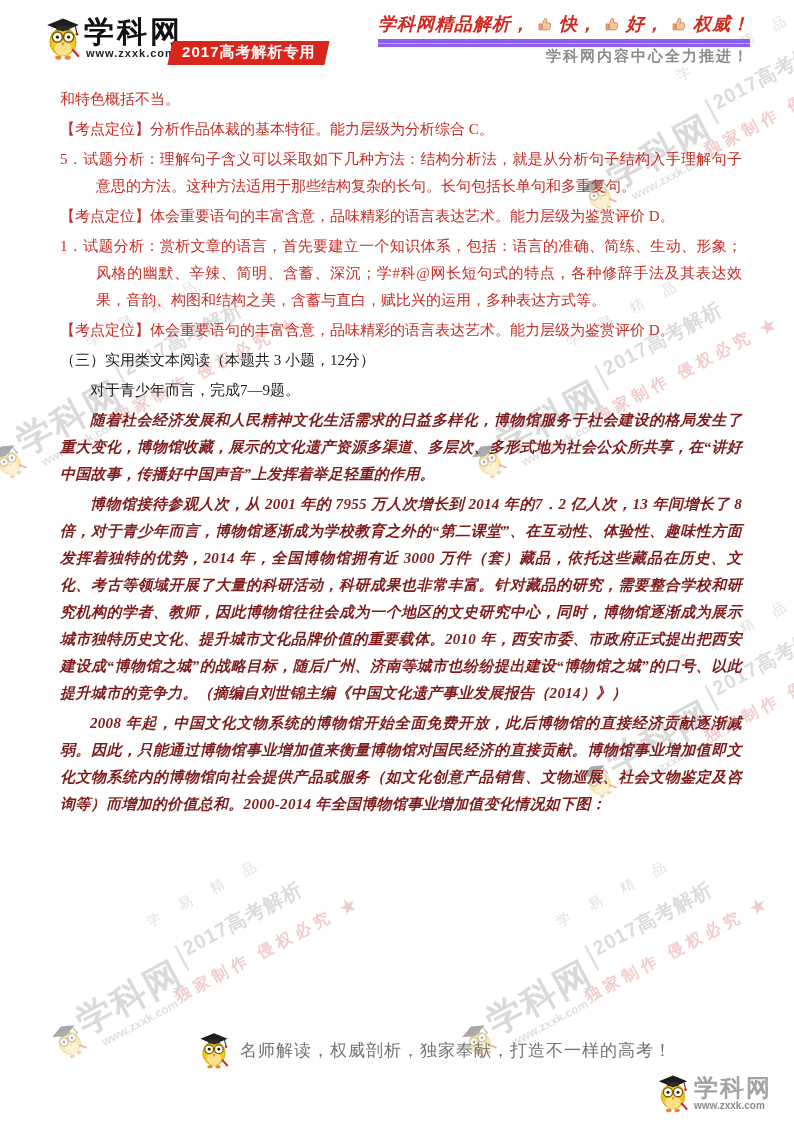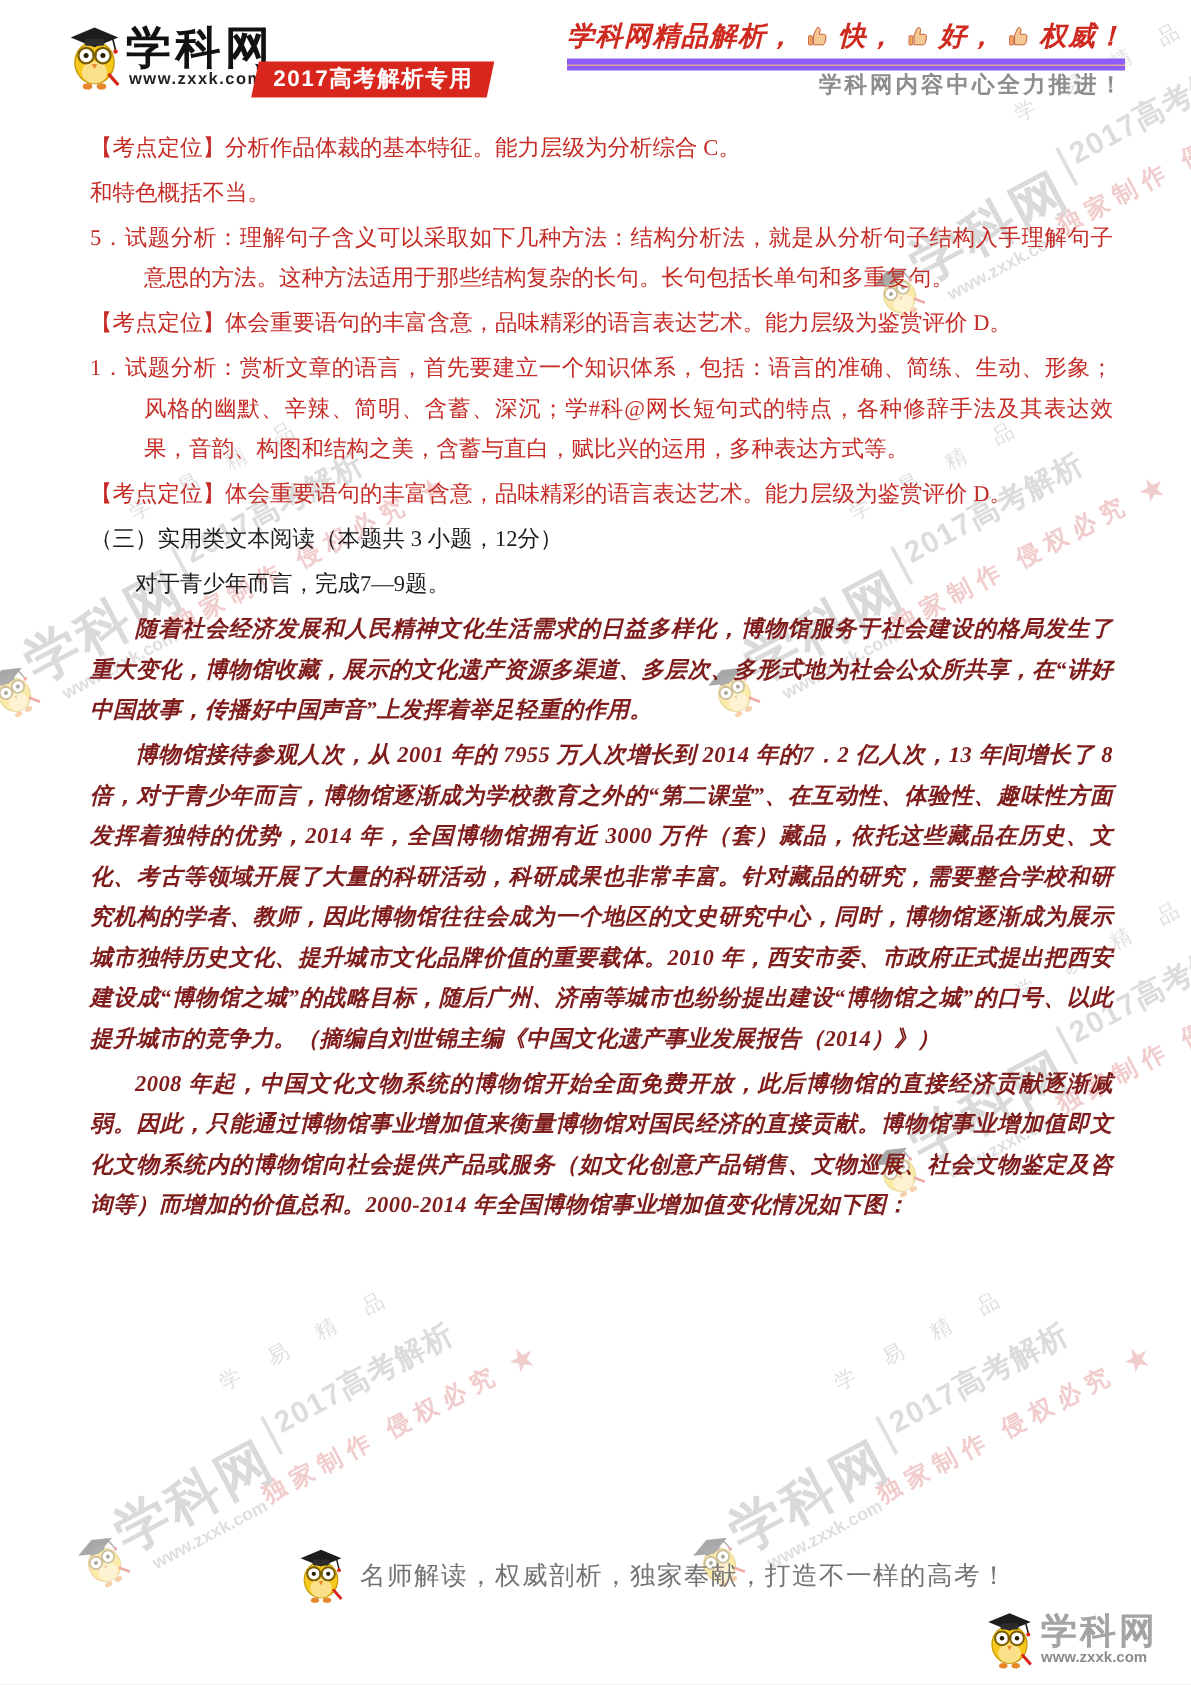--- a/index.html
+++ b/index.html
@@ -180,22 +180,22 @@
       <span>好，</span>
       <svg class="thumb-icon">
           <use href="#thumb"></use>
         </svg>
       <span>权威！</span>
     </div>
     <div class="slogan-sub">学科网内容中心全力推进！</div>
   </div>
 
   <div class="doc" id="doc">
+      <p class="red">和特色概括不当。</p>
       <p class="red">【考点定位】分析作品体裁的基本特征。能力层级为分析综合 C。</p>
-      <p class="red">和特色概括不当。</p>
       <p class="red hang">5．试题分析：理解句子含义可以采取如下几种方法：结构分析法，就是从分析句子结构入手理解句子意思的方法。这种方法适用于那些结构复杂的长句。长句包括长单句和多重复句。</p>
       <p class="red">【考点定位】体会重要语句的丰富含意，品味精彩的语言表达艺术。能力层级为鉴赏评价 D。</p>
       <p class="red hang">1．试题分析：赏析文章的语言，首先要建立一个知识体系，包括：语言的准确、简练、生动、形象；风格的幽默、辛辣、简明、含蓄、深沉；学#科@网长短句式的特点，各种修辞手法及其表达效果，音韵、构图和结构之美，含蓄与直白，赋比兴的运用，多种表达方式等。</p>
       <p class="red">【考点定位】体会重要语句的丰富含意，品味精彩的语言表达艺术。能力层级为鉴赏评价 D。</p>
       <p class="blk">（三）实用类文本阅读（本题共 3 小题，12分）</p>
       <p class="blk ind">对于青少年而言，完成7—9题。</p>
       <p class="kai ind">随着社会经济发展和人民精神文化生活需求的日益多样化，博物馆服务于社会建设的格局发生了重大变化，博物馆收藏，展示的文化遗产资源多渠道、多层次、多形式地为社会公众所共享，在“讲好中国故事，传播好中国声音”上发挥着举足轻重的作用。</p>
       <p class="kai ind">博物馆接待参观人次，从 2001 年的 7955 万人次增长到 2014 年的7．2 亿人次，13 年间增长了 8 倍，对于青少年而言，博物馆逐渐成为学校教育之外的“第二课堂”、在互动性、体验性、趣味性方面发挥着独特的优势，2014 年，全国博物馆拥有近 3000 万件（套）藏品，依托这些藏品在历史、文化、考古等领域开展了大量的科研活动，科研成果也非常丰富。针对藏品的研究，需要整合学校和研究机构的学者、教师，因此博物馆往往会成为一个地区的文史研究中心，同时，博物馆逐渐成为展示城市独特历史文化、提升城市文化品牌价值的重要载体。2010 年，西安市委、市政府正式提出把西安建设成“博物馆之城”的战略目标，随后广州、济南等城市也纷纷提出建设“博物馆之城”的口号、以此提升城市的竞争力。（摘编自刘世锦主编《中国文化遗产事业发展报告（2014）》）</p>
       <p class="kai ind">2008 年起，中国文化文物系统的博物馆开始全面免费开放，此后博物馆的直接经济贡献逐渐减弱。因此，只能通过博物馆事业增加值来衡量博物馆对国民经济的直接贡献。博物馆事业增加值即文化文物系统内的博物馆向社会提供产品或服务（如文化创意产品销售、文物巡展、社会文物鉴定及咨询等）而增加的价值总和。2000-2014 年全国博物馆事业增加值变化情况如下图：</p>
     </div>

